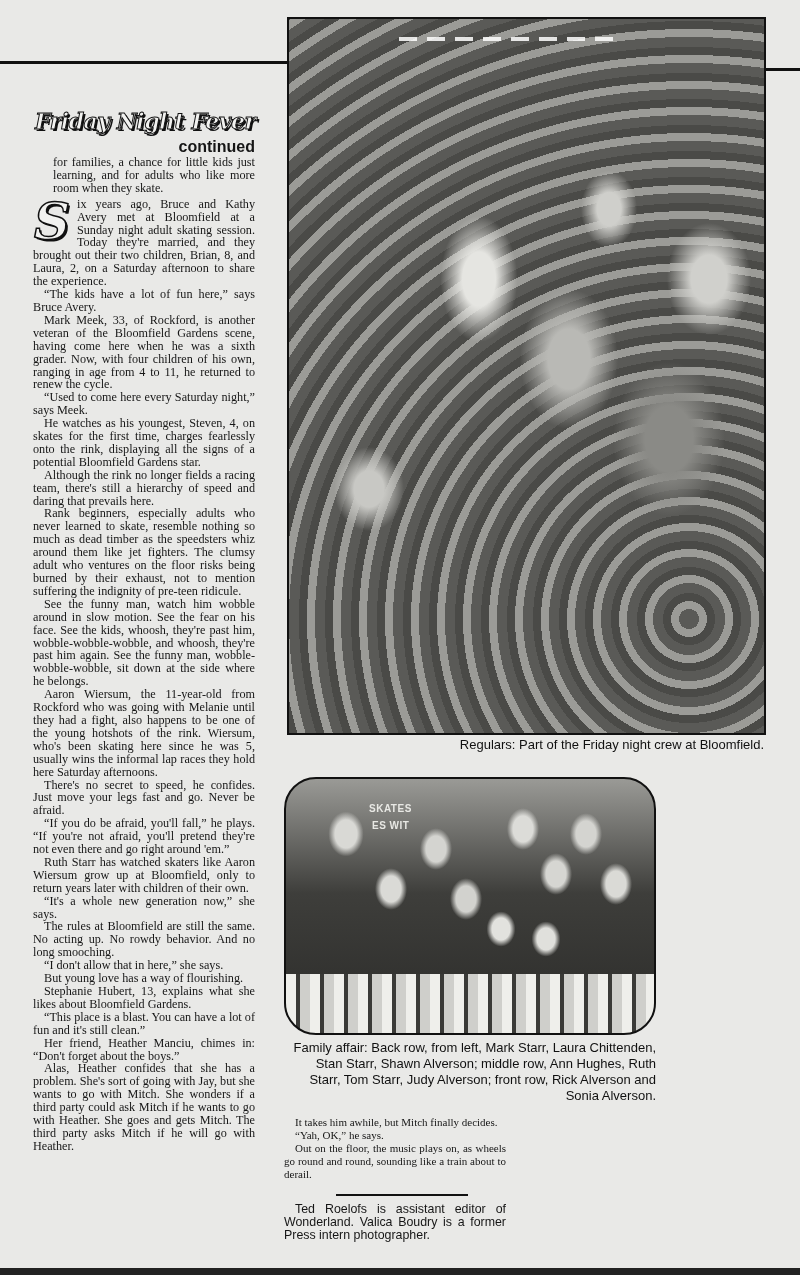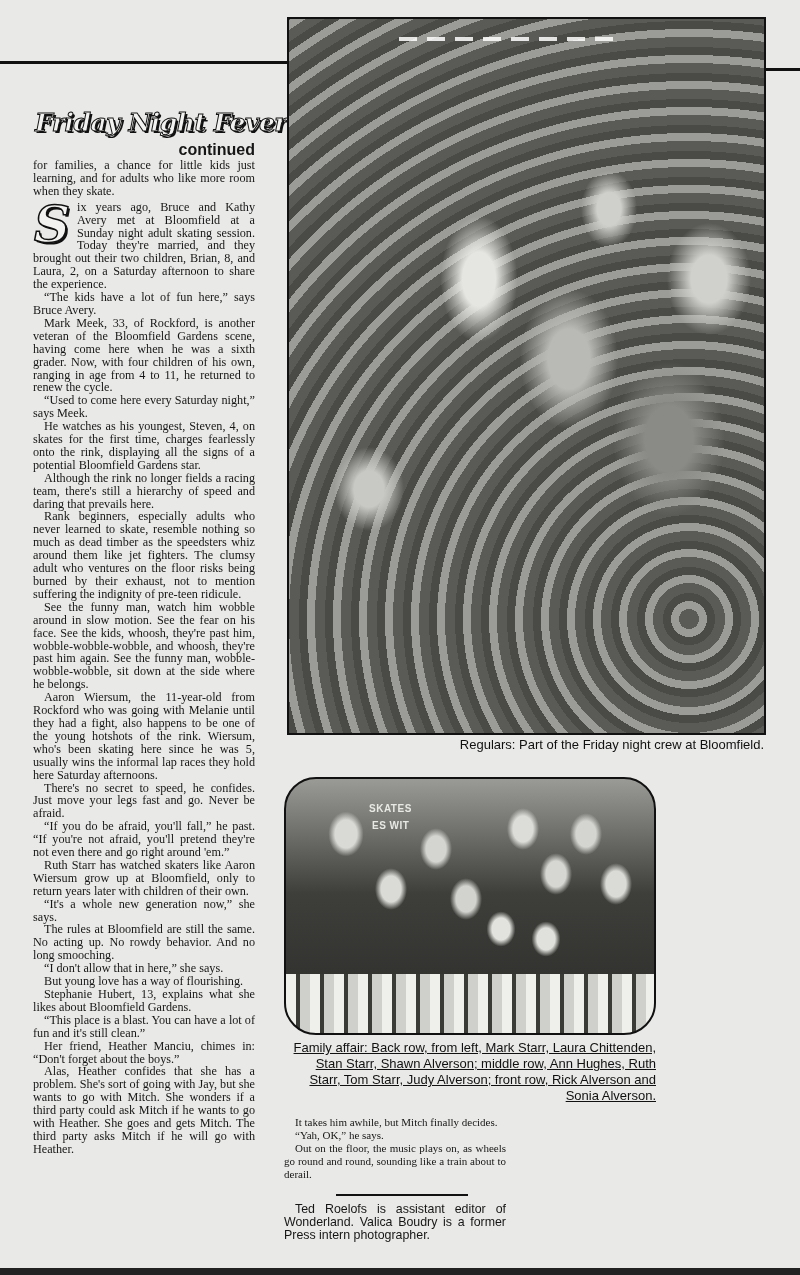--- a/index.html
+++ b/index.html
@@ -9,36 +9,36 @@
     font-family: "Liberation Serif", "DejaVu Serif", serif;
     color: #161616;
   }
   .rule-top-left { position: absolute; left: 0; top: 61px; width: 287px; height: 3px; background: #111; }
   .rule-top-right { position: absolute; left: 766px; top: 68px; width: 34px; height: 3px; background: #111; }
   .rule-bottom { position: absolute; left: 0; top: 1268px; width: 800px; height: 7px; background: #222; }
 
   .left-col { position: absolute; left: 33px; top: 108px; width: 222px; }
   .kicker {
     font-family: "DejaVu Serif", serif; font-style: italic; font-weight: bold;
-    font-size: 25px; letter-spacing: -0.5px;
+    font-size: 22px; letter-spacing: -0.5px;
     color: #f2f2f0;
     -webkit-text-stroke: 1px #111;
     text-shadow: 2px 2px 0 #111;
     white-space: nowrap;
     margin-left: 2px;
   }
   .continued {
     font-family: "Liberation Sans", sans-serif; font-weight: bold;
     font-size: 16px; text-align: right; margin-top: 4px; line-height: 18px;
   }
   .body-text p {
     margin: 0; font-size: 12.2px; line-height: 12.9px; text-align: justify;
     text-indent: 11px;
   }
-  .body-text p.noindent { text-indent: 0; }
+  .body-text p.noindent { text-indent: 0; margin-left: 20px; }
   .dropcap-para { text-indent: 0 !important; }
   .dropcap {
     float: left; font-family: "DejaVu Serif", serif; font-style: italic; font-weight: bold;
     font-size: 50px; line-height: 48px; margin: 0 6px 0 0; width: 38px; text-align: center;
     color: #f2f2f0; -webkit-text-stroke: 1.5px #111; text-shadow: 2px 2px 0 #111;
   }
 
   .photo {
     position: absolute; border: 2px solid #111;
     overflow: hidden;
@@ -77,21 +77,21 @@
     border-radius: 32px;
   }
   .sign-text { position: absolute; font-family: "Liberation Sans", sans-serif; font-weight: bold;
     font-size: 10px; color: #e8e8e4; letter-spacing: 0.5px; }
 
   .caption {
     position: absolute; font-family: "Liberation Sans", sans-serif;
     font-size: 13px; line-height: 16px; color: #111; text-align: right;
   }
   .caption-top { left: 284px; top: 737px; width: 480px; }
-  .caption-bottom { left: 284px; top: 1040px; width: 372px; text-decoration: underline; }
+  .caption-bottom { left: 284px; top: 1040px; width: 372px; }
 
   .end-col { position: absolute; left: 284px; top: 1116px; width: 222px; }
   .end-col p { margin: 0; font-size: 11px; line-height: 12.9px; text-align: justify; text-indent: 11px; }
   .end-rule { width: 132px; height: 2px; background: #111; margin: 13px 0 7px 52px; }
   .credit { font-family: "Liberation Sans", sans-serif; font-size: 12.4px; line-height: 13px;
     text-align: justify; }
   .credit-p { text-indent: 11px; }
 </style>
 </head>
 <body>
@@ -109,21 +109,21 @@
     </p>
     <p>“The kids have a lot of fun here,” says Bruce Avery.</p>
     <p>Mark Meek, 33, of Rockford, is another veteran of the Bloomfield Gardens scene, having come here when he was a sixth grader. Now, with four children of his own, ranging in age from 4 to 11, he returned to renew the cycle.</p>
     <p>“Used to come here every Saturday night,” says Meek.</p>
     <p>He watches as his youngest, Steven, 4, on skates for the first time, charges fearlessly onto the rink, displaying all the signs of a potential Bloomfield Gardens star.</p>
     <p>Although the rink no longer fields a racing team, there's still a hierarchy of speed and daring that prevails here.</p>
     <p>Rank beginners, especially adults who never learned to skate, resemble nothing so much as dead timber as the speedsters whiz around them like jet fighters. The clumsy adult who ventures on the floor risks being burned by their exhaust, not to mention suffering the indignity of pre-teen ridicule.</p>
     <p>See the funny man, watch him wobble around in slow motion. See the fear on his face. See the kids, whoosh, they're past him, wobble-wobble-wobble, and whoosh, they're past him again. See the funny man, wobble-wobble-wobble, sit down at the side where he belongs.</p>
     <p>Aaron Wiersum, the 11-year-old from Rockford who was going with Melanie until they had a fight, also happens to be one of the young hotshots of the rink. Wiersum, who's been skating here since he was 5, usually wins the informal lap races they hold here Saturday afternoons.</p>
     <p>There's no secret to speed, he confides. Just move your legs fast and go. Never be afraid.</p>
-    <p>“If you do be afraid, you'll fall,” he past. “If you're not afraid, you'll pretend they're not even there and go right around 'em.”</p>
+    <p>“If you do be afraid, you'll fall,” he plays. “If you're not afraid, you'll pretend they're not even there and go right around 'em.”</p>
     <p>Ruth Starr has watched skaters like Aaron Wiersum grow up at Bloomfield, only to return years later with children of their own.</p>
     <p>“It's a whole new generation now,” she says.</p>
     <p>The rules at Bloomfield are still the same. No acting up. No rowdy behavior. And no long smooching.</p>
     <p>“I don't allow that in here,” she says.</p>
     <p>But young love has a way of flourishing.</p>
     <p>Stephanie Hubert, 13, explains what she likes about Bloomfield Gardens.</p>
     <p>“This place is a blast. You can have a lot of fun and it's still clean.”</p>
     <p>Her friend, Heather Manciu, chimes in: “Don't forget about the boys.”</p>
     <p>Alas, Heather confides that she has a problem. She's sort of going with Jay, but she wants to go with Mitch. She wonders if a third party could ask Mitch if he wants to go with Heather. She goes and gets Mitch. The third party asks Mitch if he will go with Heather.</p>
   </div>

